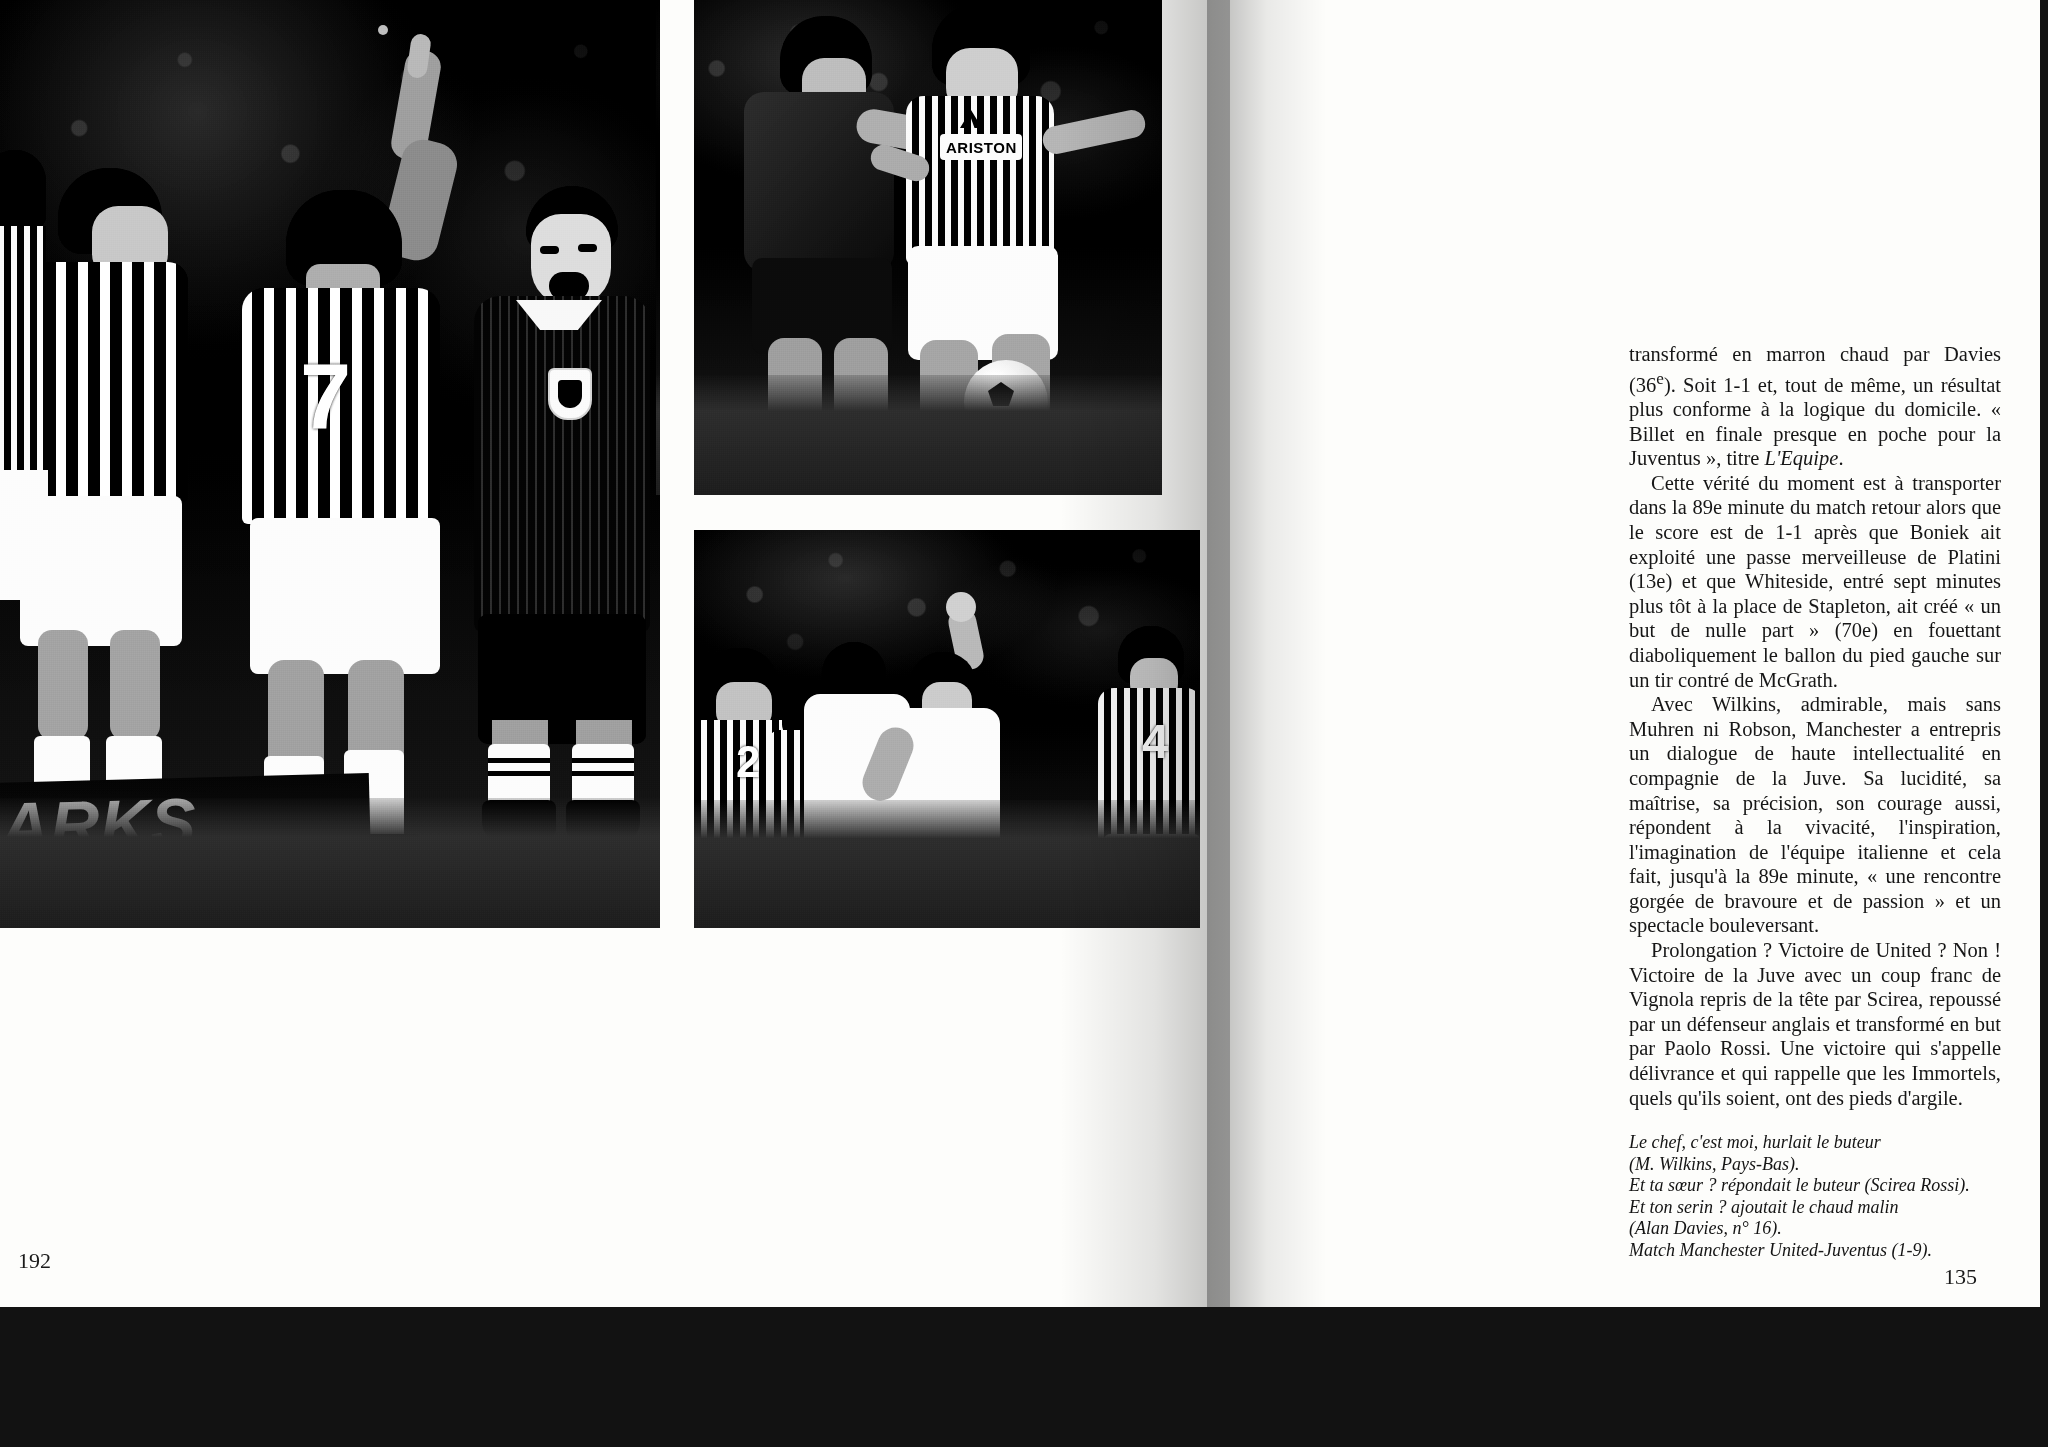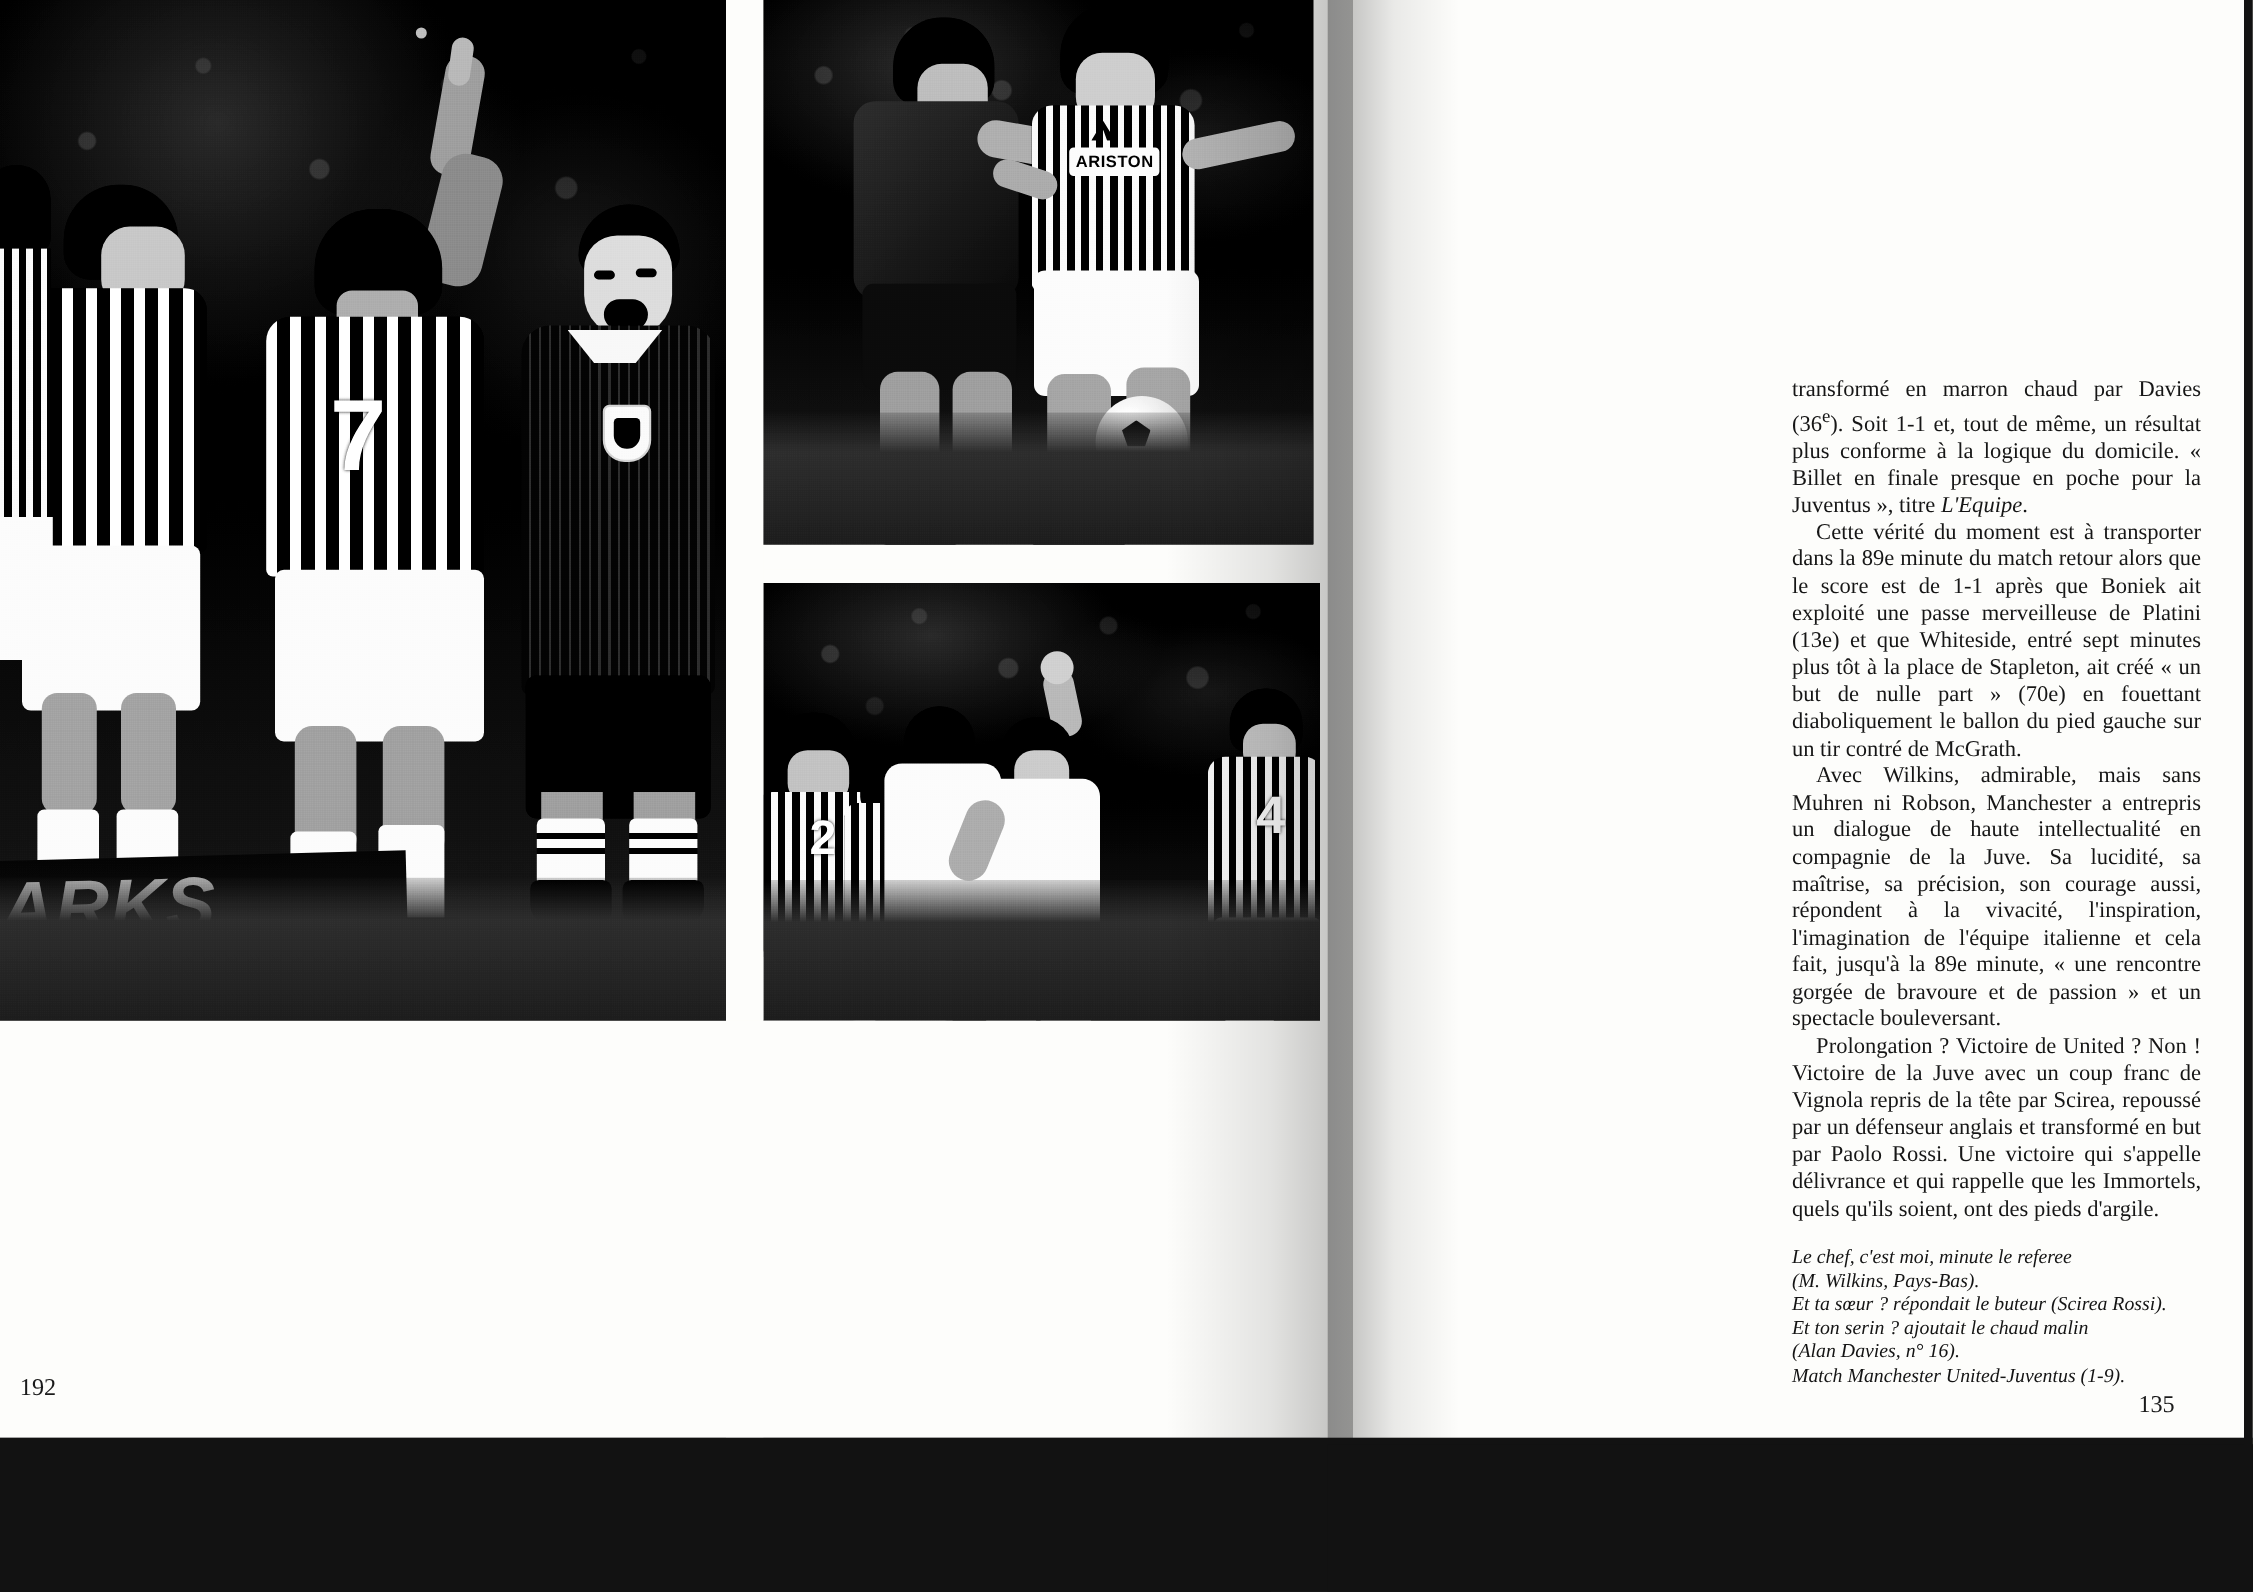--- a/index.html
+++ b/index.html
@@ -45,21 +45,21 @@
   #edge-right-strip { left: 2040px; top: 0; width: 8px; height: 1447px; }
 
   
   .photo {
     position: absolute;
     overflow: hidden;
     background: #0b0b0b;
     filter: grayscale(100%) contrast(118%);
   }
   #photo-referee { left: 0px;   top: 0px;   width: 660px;  height: 928px; }
-  #photo-duel    { left: 688px; top: 0px;   width: 506px;  height: 495px; }
+  #photo-duel    { left: 656px; top: 0px;   width: 506px;  height: 495px; }
   #photo-goal    { left: 694px; top: 530px; width: 506px;  height: 398px; }
 
   
   .night-base {
     position: absolute; inset: 0;
     background:
       radial-gradient(ellipse 60% 40% at 30% 12%, rgba(90,90,90,0.55) 0%, rgba(0,0,0,0) 70%),
       radial-gradient(ellipse 45% 30% at 80% 25%, rgba(70,70,70,0.45) 0%, rgba(0,0,0,0) 72%),
       linear-gradient(to bottom, #0a0a0a 0%, #101010 45%, #1d1d1d 70%, #2a2a2a 100%);
   }
@@ -345,21 +345,21 @@
   <div id="text-column">
     <p>
       <span>transformé en marron chaud par Davies (36</span><sup>e</sup><span>). Soit 1-1 et, tout de même, un résultat plus conforme à la logique du domicile. « Billet en finale presque en poche pour la Juventus », titre </span><span class="it">L'Equipe</span><span>.</span>
     </p>
     <p>Cette vérité du moment est à transporter dans la 89e minute du match retour alors que le score est de 1-1 après que Boniek ait exploité une passe merveilleuse de Platini (13e) et que Whiteside, entré sept minutes plus tôt à la place de Stapleton, ait créé « un but de nulle part » (70e) en fouettant diaboliquement le ballon du pied gauche sur un tir contré de McGrath.</p>
     <p>Avec Wilkins, admirable, mais sans Muhren ni Robson, Manchester a entrepris un dialogue de haute intellectualité en compagnie de la Juve. Sa lucidité, sa maîtrise, sa précision, son courage aussi, répondent à la vivacité, l'inspiration, l'imagination de l'équipe italienne et cela fait, jusqu'à la 89e minute, « une rencontre gorgée de bravoure et de passion » et un spectacle bouleversant.</p>
     <p>Prolongation ? Victoire de United ? Non ! Victoire de la Juve avec un coup franc de Vignola repris de la tête par Scirea, repoussé par un défenseur anglais et transformé en but par Paolo Rossi. Une victoire qui s'appelle délivrance et qui rappelle que les Immortels, quels qu'ils soient, ont des pieds d'argile.</p>
   </div>
 
   <div id="caption-block">
-    <div>Le chef, c'est moi, minute le referee</div>
+    <div>Le chef, c'est moi, hurlait le buteur</div>
     <div>(M. Wilkins, Pays-Bas).</div>
     <div>Et ta sœur ? répondait le buteur (Scirea Rossi).</div>
     <div>Et ton serin ? ajoutait le chaud malin</div>
     <div>(Alan Davies, n° 16).</div>
     <div>Match Manchester United-Juventus (1-9).</div>
   </div>
 
   <div class="folio" id="folio-left">192</div>
   <div class="folio" id="folio-right">135</div>
 

